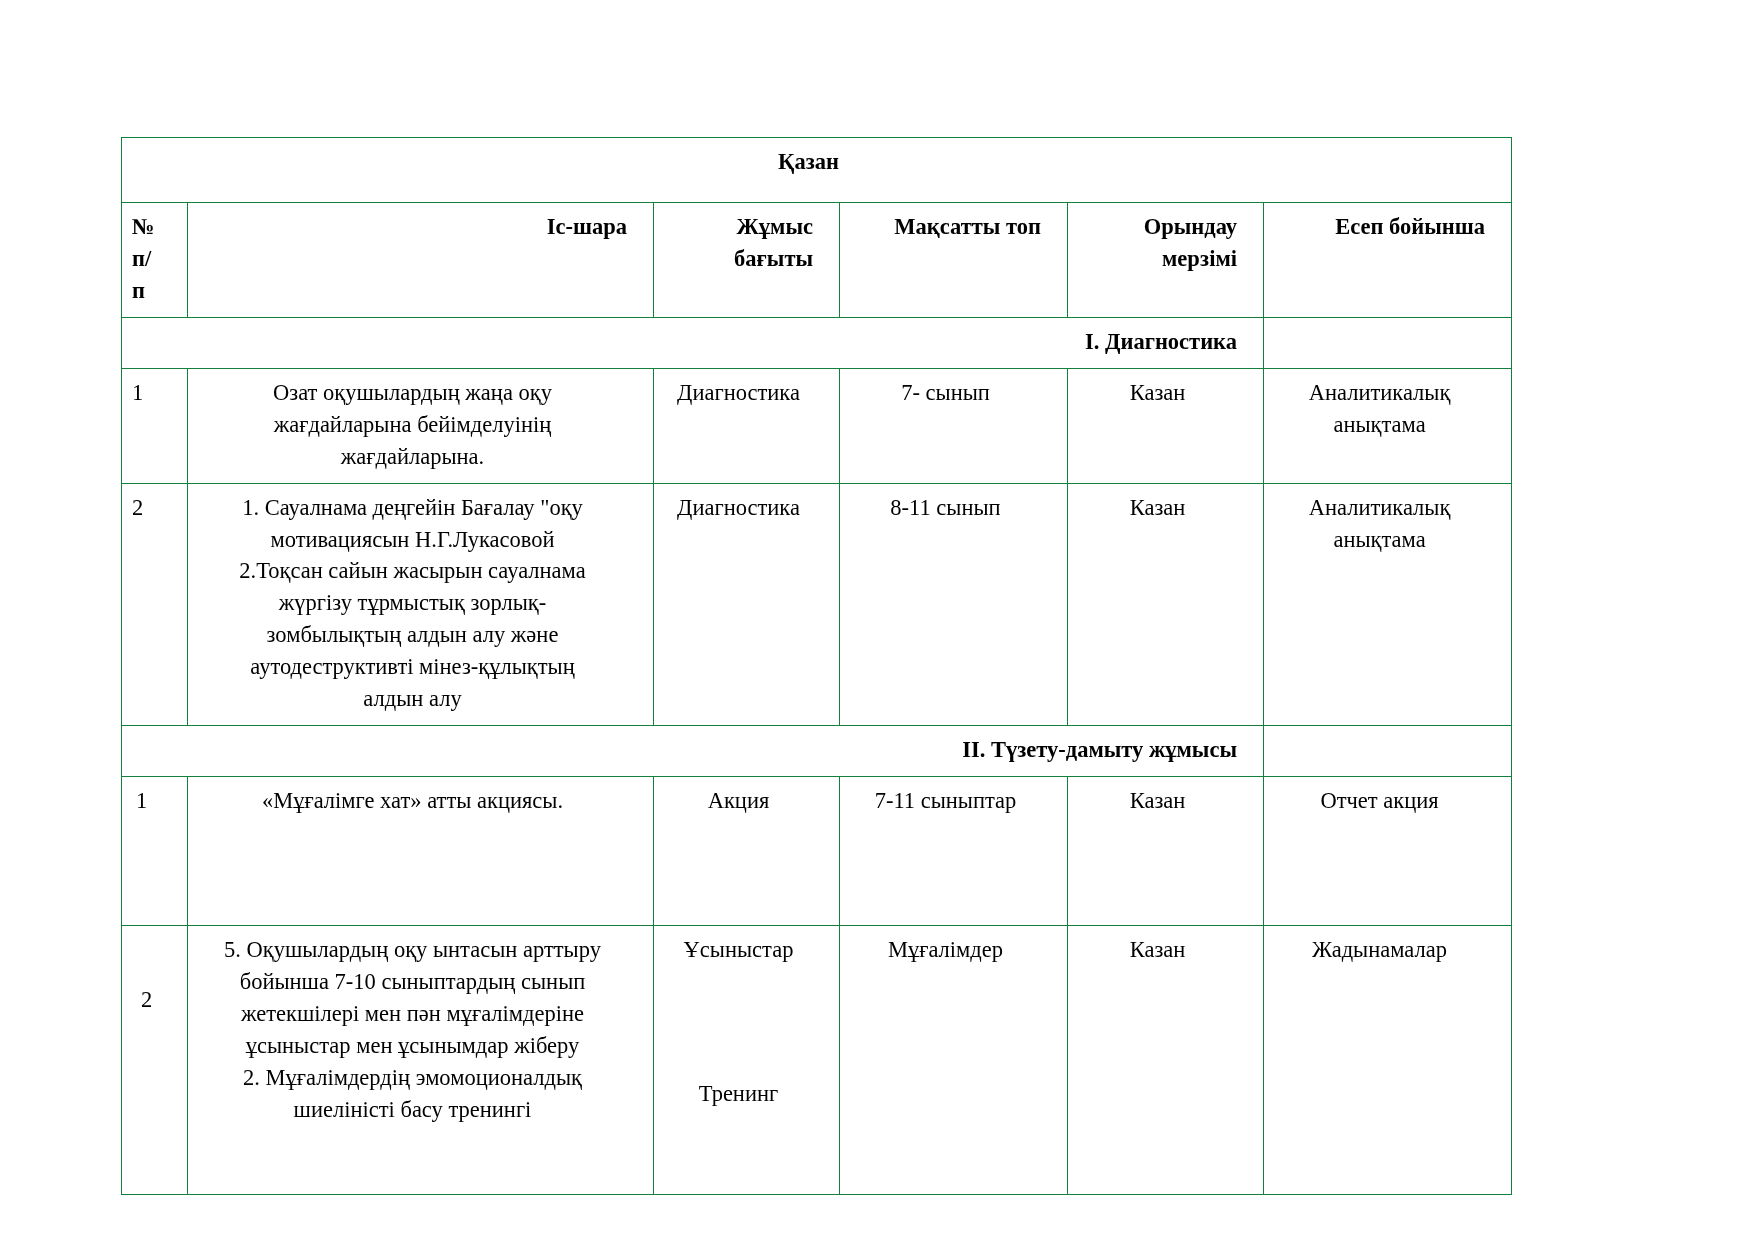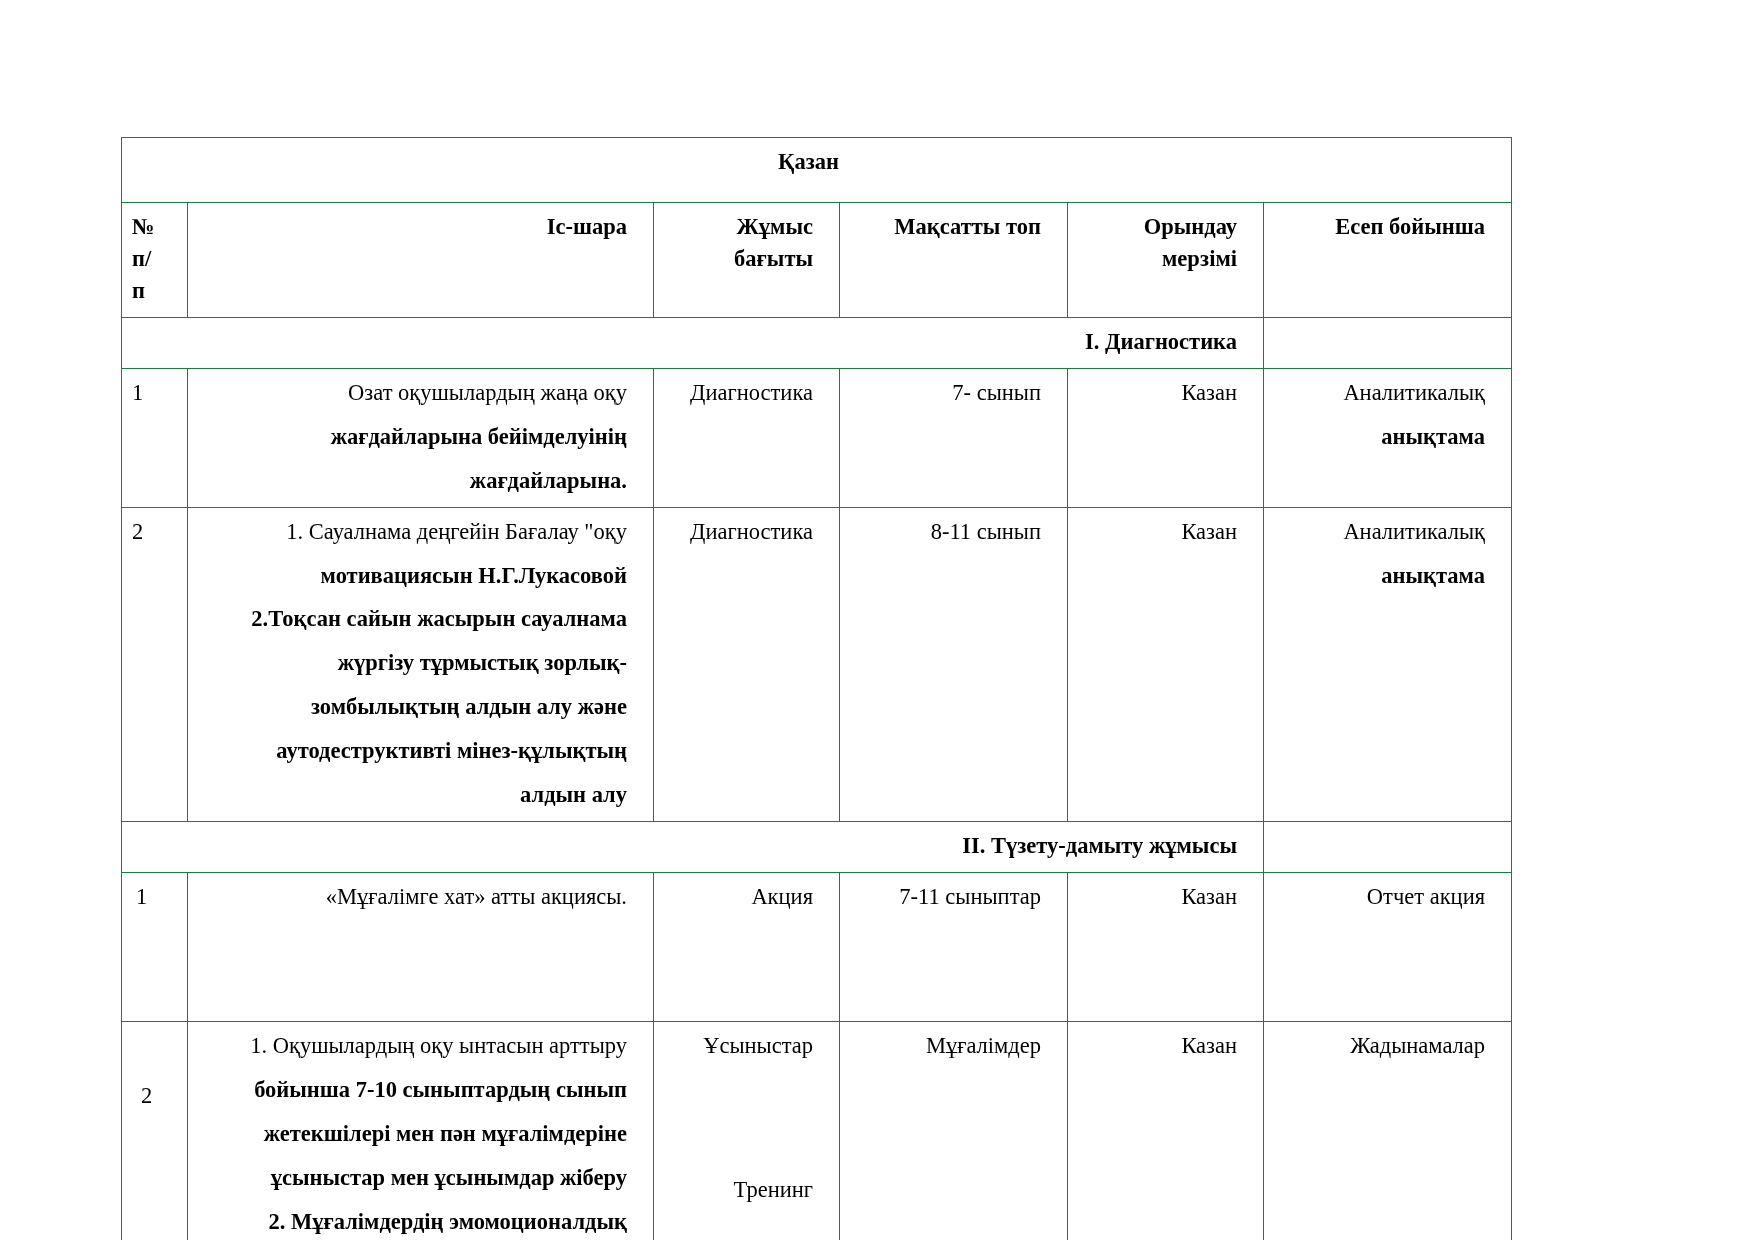--- a/index.html
+++ b/index.html
@@ -102,28 +102,27 @@
   td.num-cell.centered {
     text-align: center;
     padding-left: 0;
   }
   td.num-cell.mid {
     vertical-align: top;
     padding-top: 58px;
     text-align: center;
   }
   td.body-cell {
-    text-align: right;
+    text-align: center;
   }
   td.body-cell p {
     margin: 0;
   }
   td.body-cell p + p {
-    margin-top: 12px;
-    font-weight: bold;
+    margin-top: 0;
   }
 
   
   tr.row-h1 td { height: 90px; }
   tr.row-h2 td { height: 215px; }
   tr.row-h3 td { height: 130px; }
   tr.row-h4 td { height: 200px; }
 
   .line-break-pad {
     display: block;
@@ -223,21 +222,21 @@
           <td class="body-cell">7-11 сыныптар</td>
           <td class="body-cell">Казан</td>
           <td class="body-cell">
             <p>Отчет акция</p>
           </td>
         </tr>
 
         <tr class="row-h4">
           <td class="num-cell mid">2</td>
           <td class="body-cell">
-            <p>1. Оқушылардың оқу ынтасын арттыру</p>
+            <p>5. Оқушылардың оқу ынтасын арттыру</p>
             <p>бойынша 7-10 сыныптардың сынып</p>
             <p>жетекшілері мен пән мұғалімдеріне</p>
             <p>ұсыныстар мен ұсынымдар жіберу</p>
             <p>2. Мұғалімдердің эмомоционалдық</p>
             <p>шиеліністі басу тренингі</p>
           </td>
           <td class="body-cell">
             <p>Ұсыныстар</p>
             <span class="line-break-pad"></span>
             <span class="line-break-pad"></span>

